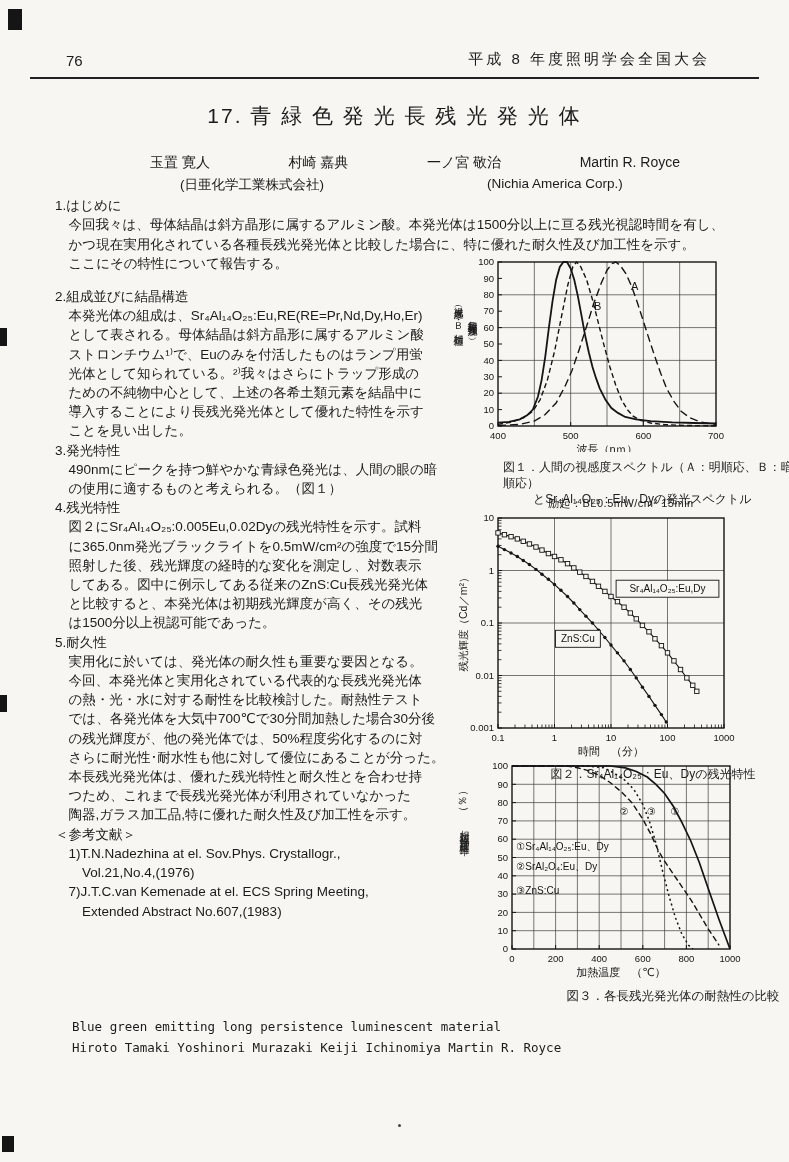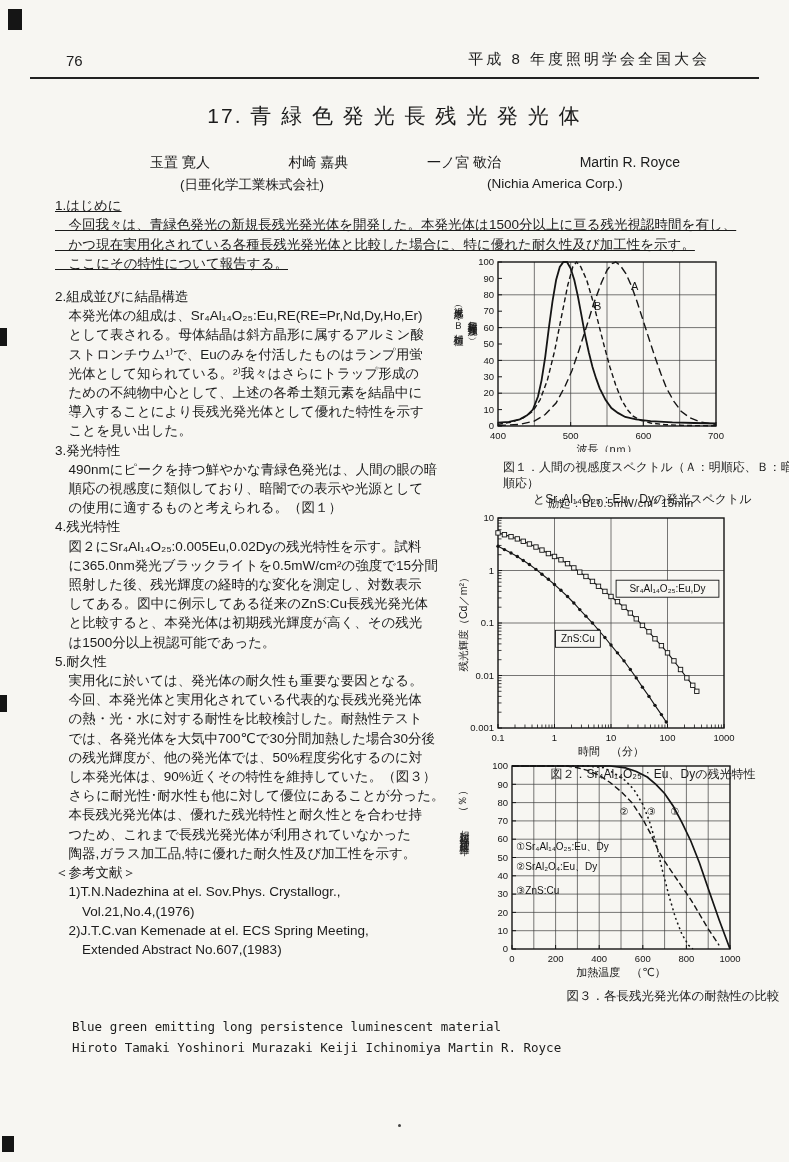--- a/index.html
+++ b/index.html
@@ -6,21 +6,21 @@
   .page{position:relative;width:789px;height:1162px;background:#f7f6f2;
         font-family:"Liberation Sans","DejaVu Sans",sans-serif;color:#1b1b1b;overflow:hidden;}
   .abs{position:absolute;}
   .pagenum{left:66px;top:52px;font-size:15px;}
   .htitle{left:110px;top:50px;width:600px;text-align:right;font-size:15px;letter-spacing:3px;}
   .rule{left:30px;right:30px;top:77px;height:2px;background:#222;}
   .ptitle{left:0;width:100%;top:102px;text-align:center;font-size:21px;letter-spacing:2px;}
   .authors{left:150px;top:154px;width:530px;display:flex;justify-content:space-between;font-size:14px;}
   .affil1{left:180px;top:176px;font-size:13.5px;}
   .affil2{left:487px;top:176px;font-size:13.5px;}
-  .intro{left:55px;top:196px;width:692px;font-size:13.5px;line-height:19.4px;text-decoration:underline;}
+  .intro{left:55px;top:196px;width:692px;font-size:13.5px;line-height:19.4px;}
   .leftcol{left:55px;top:287px;width:402px;font-size:13.5px;line-height:19.2px;}
   .leftcol div, .intro div{white-space:nowrap;}
   .fig{left:0;top:0;}
   svg text{font-family:"Liberation Sans","DejaVu Sans",sans-serif;}
   .vlab{writing-mode:vertical-rl;text-orientation:mixed;font-size:10px;letter-spacing:1px;}
   .rlab{white-space:nowrap;font-size:10.5px;transform:translate(-50%,-50%) rotate(-90deg);}
   .cap{font-size:12px;line-height:16px;margin-left:48px;}
   .note{font-size:11px;letter-spacing:0.5px;}
   .footer{left:72px;top:1016px;font-family:"DejaVu Sans Mono","Liberation Mono",monospace;
           font-size:12.5px;line-height:21px;}
@@ -47,59 +47,57 @@
     <span>玉置 寛人</span>
     <span>村崎 嘉典</span>
     <span>一ノ宮 敬治</span>
     <span>Martin R. Royce</span>
   </div>
   <div class="abs affil1">(日亜化学工業株式会社)</div>
   <div class="abs affil2">(Nichia America Corp.)</div>
 
   <div class="abs intro">
       <div>1.はじめに</div>
-      <div>　今回我々は、青緑色発光の新規長残光発光体を開発した。本発光体は1500分以上に亘る残光視認時間を有し、</div>
+      <div>　今回我々は、母体結晶は斜方晶形に属するアルミン酸。本発光体は1500分以上に亘る残光視認時間を有し、</div>
       <div>　かつ現在実用化されている各種長残光発光体と比較した場合に、特に優れた耐久性及び加工性を示す。</div>
       <div>　ここにその特性について報告する。</div>
     </div>
   <div class="abs leftcol">
       <div>2.組成並びに結晶構造</div>
       <div>　本発光体の組成は、Sr₄Al₁₄O₂₅:Eu,RE(RE=Pr,Nd,Dy,Ho,Er)</div>
       <div>　として表される。母体結晶は斜方晶形に属するアルミン酸</div>
       <div>　ストロンチウム¹⁾で、Euのみを付活したものはランプ用蛍</div>
       <div>　光体として知られている。²⁾我々はさらにトラップ形成の</div>
       <div>　ための不純物中心として、上述の各希土類元素を結晶中に</div>
       <div>　導入することにより長残光発光体として優れた特性を示す</div>
       <div>　ことを見い出した。</div>
       <div>3.発光特性</div>
       <div>　490nmにピークを持つ鮮やかな青緑色発光は、人間の眼の暗</div>
-      <div>　順応の視感度に類似しており、暗闇での表示や光源として</div>
       <div>　の使用に適するものと考えられる。（図１）</div>
       <div>4.残光特性</div>
       <div>　図２にSr₄Al₁₄O₂₅:0.005Eu,0.02Dyの残光特性を示す。試料</div>
       <div>　に365.0nm発光ブラックライトを0.5mW/cm²の強度で15分間</div>
       <div>　照射した後、残光輝度の経時的な変化を測定し、対数表示</div>
       <div>　してある。図中に例示してある従来のZnS:Cu長残光発光体</div>
       <div>　と比較すると、本発光体は初期残光輝度が高く、その残光</div>
       <div>　は1500分以上視認可能であった。</div>
       <div>5.耐久性</div>
       <div>　実用化に於いては、発光体の耐久性も重要な要因となる。</div>
       <div>　今回、本発光体と実用化されている代表的な長残光発光体</div>
       <div>　の熱・光・水に対する耐性を比較検討した。耐熱性テスト</div>
       <div>　では、各発光体を大気中700℃で30分間加熱した場合30分後</div>
       <div>　の残光輝度が、他の発光体では、50%程度劣化するのに対</div>
-      <div>　し本発光体は、90%近くその特性を維持していた。（図３）</div>
       <div>　さらに耐光性･耐水性も他に対して優位にあることが分った。</div>
       <div>　本長残光発光体は、優れた残光特性と耐久性とを合わせ持</div>
       <div>　つため、これまで長残光発光体が利用されていなかった</div>
       <div>　陶器,ガラス加工品,特に優れた耐久性及び加工性を示す。</div>
       <div>＜参考文献＞</div>
       <div>　1)T.N.Nadezhina at el. Sov.Phys. Crystallogr.,</div>
       <div>　　Vol.21,No.4,(1976)</div>
-      <div>　2)J.T.C.van Kemenade at el. ECS Spring Meeting,</div>
+      <div>　7)J.T.C.van Kemenade at el. ECS Spring Meeting,</div>
       <div>　　Extended Abstract No.607,(1983)</div>
     </div>
 
   <div class="abs vlab" style="left:451px;top:299px;">視感度（Ａ・Ｂ相対値）</div>
   <div class="abs vlab" style="left:465px;top:313px;">相対発光強度（％）</div>
   <svg class="abs fig" width="280" height="196" style="left:450px;top:256px;">
       <line x1="84.33333333333333" y1="6" x2="84.33333333333333" y2="170" stroke="#3d3d3d" stroke-width="0.7"></line>
       <line x1="120.66666666666666" y1="6" x2="120.66666666666666" y2="170" stroke="#3d3d3d" stroke-width="0.7"></line>
       <line x1="157" y1="6" x2="157" y2="170" stroke="#3d3d3d" stroke-width="0.7"></line>
       <line x1="193.33333333333331" y1="6" x2="193.33333333333331" y2="170" stroke="#3d3d3d" stroke-width="0.7"></line>

